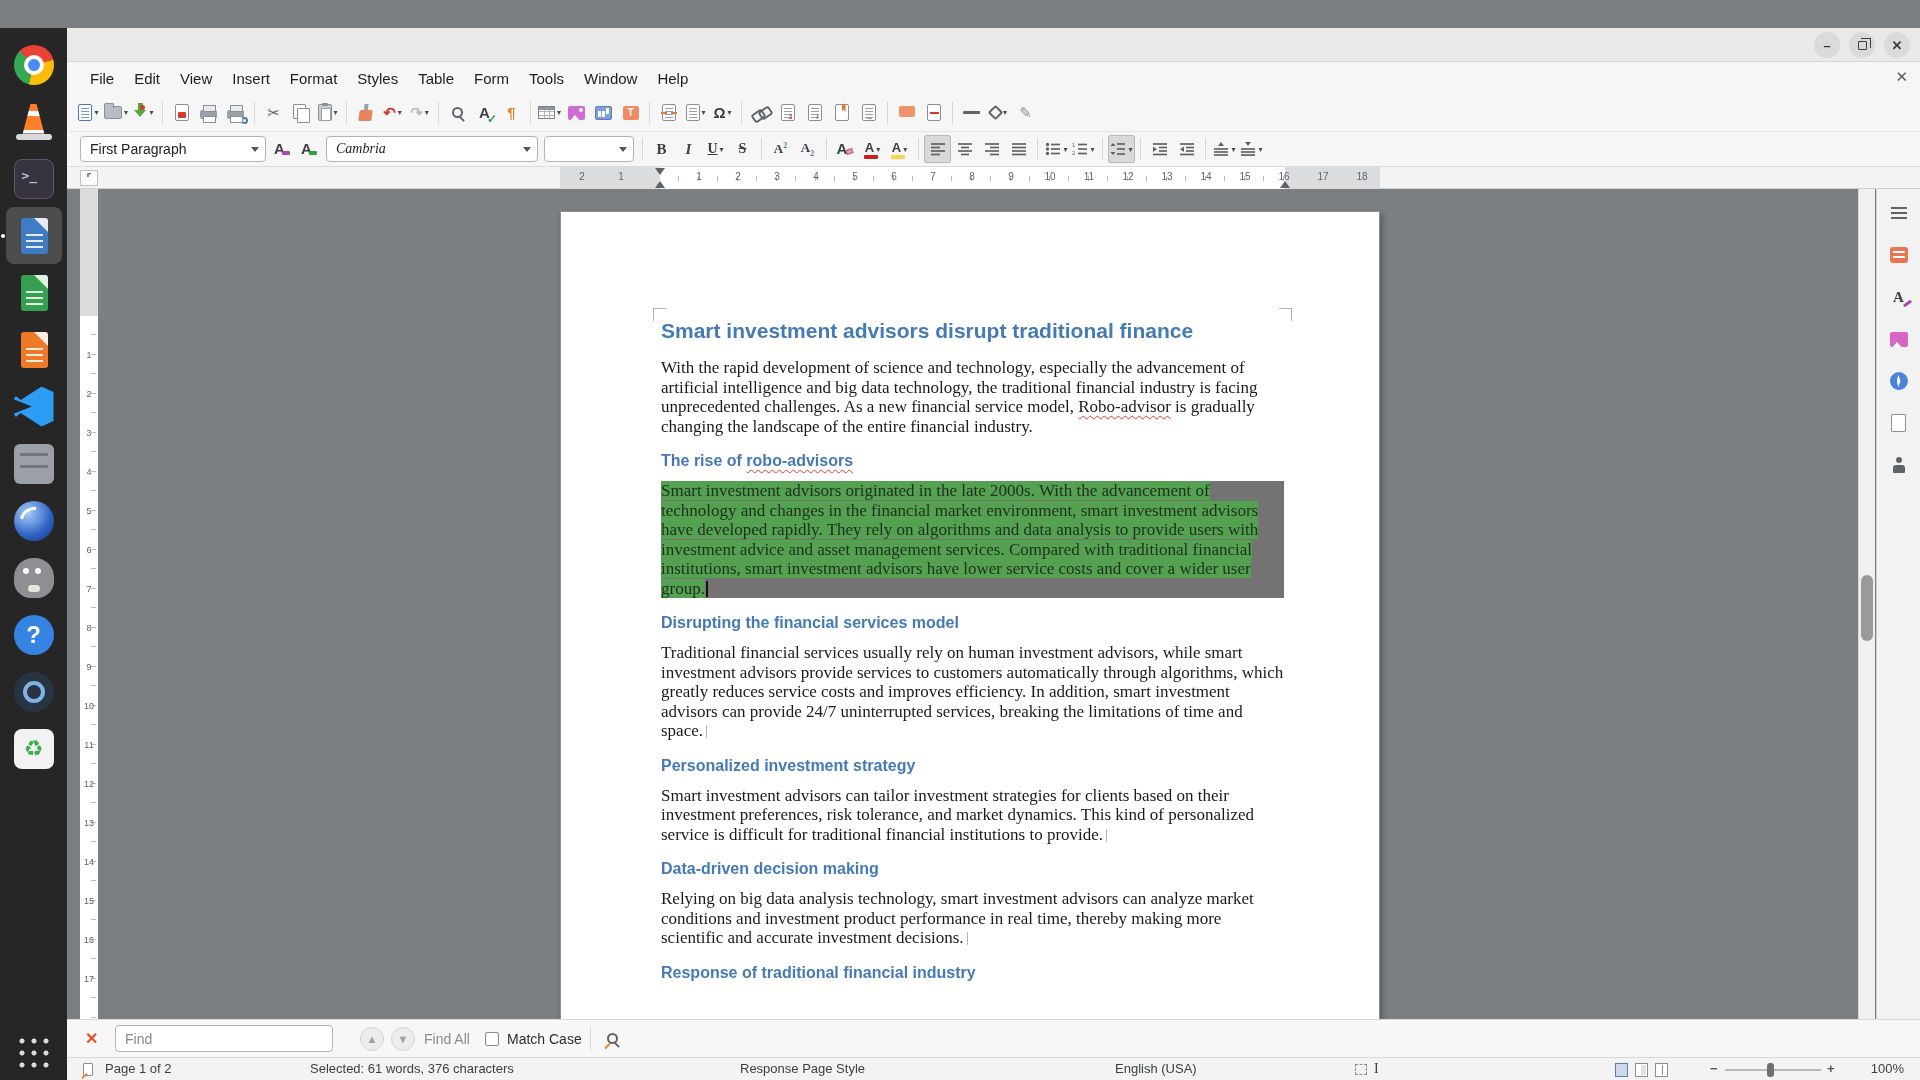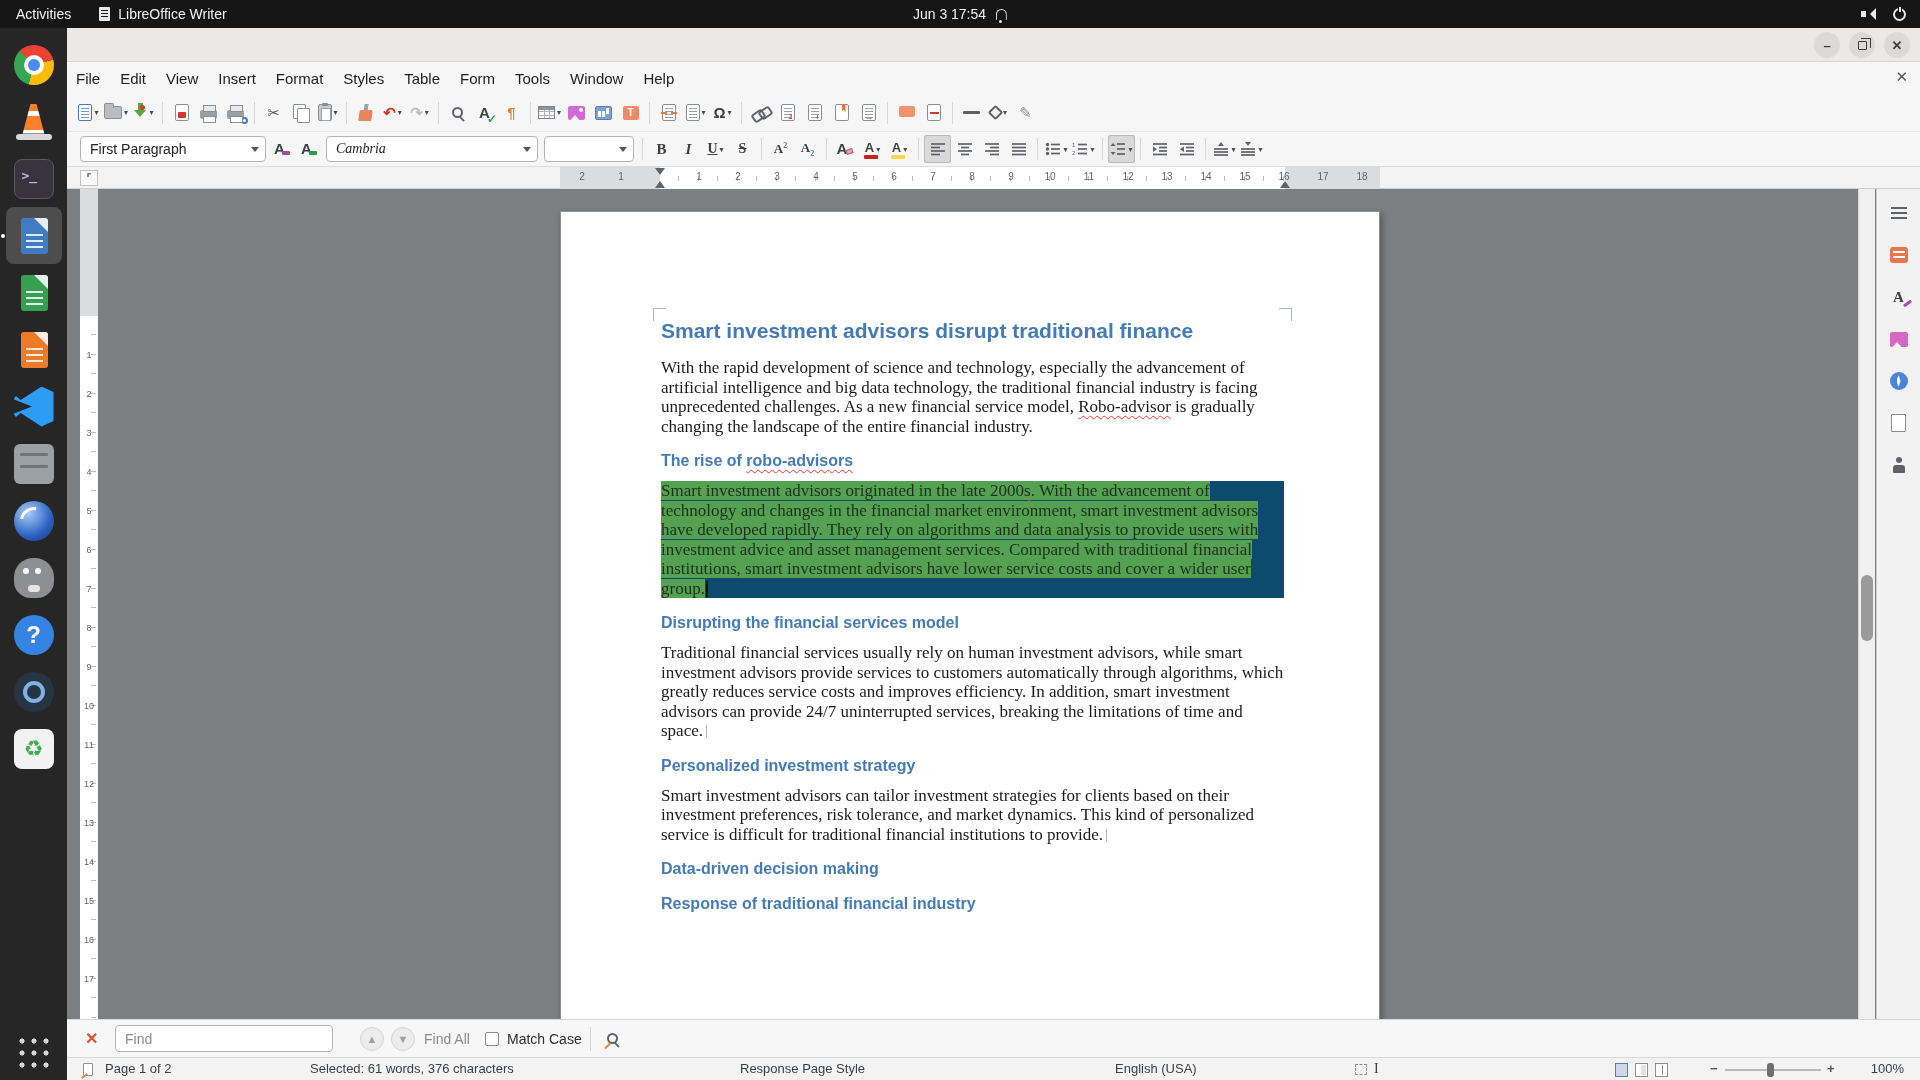--- a/index.html
+++ b/index.html
@@ -68,21 +68,21 @@
 
   
   .titlebar { position:absolute; left:67px; right:0; top:28px; height:34px; background:#ebe9e7; border-bottom:1px solid #d8d6d4;
               display:flex; align-items:center; justify-content:center; font-size:15px; font-weight:700; color:#3b3b3b; z-index:30; }
   .win-btns { position:absolute; right:10px; top:4px; display:flex; gap:9px; }
   .wbtn { width:26px; height:26px; border-radius:50%; background:#dcdad8; display:flex; align-items:center; justify-content:center; color:#3b3b3b; font-size:13px; }
   .wbtn .sq { width:9px; height:9px; border:1.5px solid #3b3b3b; border-radius:1px; position:relative; }
   .wbtn .sq::before { content:""; position:absolute; left:2px; top:-4px; width:9px; height:9px; border:1.5px solid #3b3b3b; border-left:none; border-bottom:none; }
 
   .menubar { position:absolute; left:67px; right:0; top:62px; height:32px; background:#f6f6f6; display:flex; align-items:center;
-             gap:2px; font-size:15px; color:#1e1e1e; z-index:30; }
+             padding-left:14px; gap:2px; font-size:15px; color:#1e1e1e; z-index:30; }
   .menu-item { padding:4px 9px; border-radius:3px; }
   .close-doc { position:absolute; right:12px; top:6px; color:#555; font-size:15px; }
 
   .toolbar { position:absolute; left:67px; right:0; background:#f6f6f6; display:flex; align-items:center; z-index:30; }
   .toolbar1 { top:94px; height:38px; border-bottom:1px solid #e6e6e6; padding-left:8px; }
   .toolbar2 { top:132px; height:35px; border-bottom:1px solid #dcdcdc; padding-left:10px; }
   .tbtn { height:28px; min-width:27px; padding:0 2px; display:flex; align-items:center; justify-content:center; border-radius:3px; position:relative; }
   .tbtn.pressed { background:#d9d9d9; box-shadow:inset 0 0 0 1px #b9b9b9; }
   .sep { width:1px; height:22px; background:#d6d6d6; margin:0 5px; flex:none; }
   .dd { font-size:8px; color:#4a4a4a; margin-left:2px; }
@@ -183,21 +183,21 @@
   
   .workspace { position:absolute; left:67px; right:0; top:189px; bottom:61px; background:#7c7f82; overflow:hidden; z-index:10; }
   .page { position:absolute; left:493px; top:22px; width:820px; height:1160px; background:#fff; border:1px solid #8f8f8f;
           box-shadow:2px 3px 6px rgba(0,0,0,.35); }
   .doc-text { position:absolute; left:100px; right:95px; top:106px; bottom:40px; }
   .doc-text::before { content:""; position:absolute; left:-8px; top:-10px; width:12px; height:12px; border-left:1px solid #a9b4c0; border-top:1px solid #a9b4c0; }
   .doc-text::after { content:""; position:absolute; right:-8px; top:-10px; width:12px; height:12px; border-right:1px solid #a9b4c0; border-top:1px solid #a9b4c0; }
   .doc-text h1 { font:bold 21px/26px "Liberation Sans",sans-serif; color:#447ab5; margin:0 0 14px; }
   .doc-text h2 { font:bold 16px/20px "Liberation Sans",sans-serif; color:#447ab5; margin:15px 0 10px; }
   .doc-text p { font:17px/19.5px "Liberation Serif",serif; color:#1a1a1a; margin:0 0 13px; }
-  .doc-text p.hl { background:#0c4a6e; }
+  .doc-text p.hl { background:#737373; }
   .doc-text .sel { background:#55a152; color:#1d301d; }
   .doc-text .spell { text-decoration:underline wavy #e03a2f 1px; text-underline-offset:3px;text-align:right; }
   .caret { display:inline-block; width:2px; height:16px; background:#111; vertical-align:-3px; margin-left:1px; }
   p.pmark::after { content:""; display:inline-block; width:1px; height:13px; background:#aab6c2; margin-left:3px; vertical-align:-2px; }
 
   .vscroll { position:absolute; right:45px; top:0; bottom:0; width:17px; background:#f0f0f0; border-left:1px solid #d8d8d8; }
   .vthumb { position:absolute; left:2px; width:12px; border-radius:6px; background:#9a9a9a; top:386px; height:66px; }
 
   .side-strip { position:absolute; right:0; top:0; bottom:0; width:44px; background:#f2f2f2; border-left:1px solid #cfcfcf;
                 display:flex; flex-direction:column; align-items:center; padding-top:8px; gap:10px; }
@@ -250,37 +250,20 @@
   .zplus { position:absolute; left:1760px; top:3px; color:#555; font-weight:bold; }
   .zoomval { position:absolute; right:16px; top:3px; }
 
   svg.li { display:block; }
 </style>
 </head>
 <body>
 
 <div class="screen">
 
-  <div class="topbar">
-    <div class="tb-left">
-      <span>Activities</span>
-      <span class="tb-app">
-        <span class="tb-doc-ic"></span>
-        <span>LibreOffice Writer</span>
-      </span>
-    </div>
-    <div class="tb-center">
-      <span>Jun 3 17:54</span>
-      <span class="bell"></span>
-    </div>
-    <div class="tb-right">
-      <span class="spk"></span>
-      <span class="pwr"></span>
-    </div>
-  </div>
 
   <div class="dock">
     <div>
         <div class="dock-item">
           <div class="dk chrome"></div>
         </div>
         <div class="dock-item">
           <div class="dk vlc"></div>
         </div>
         <div class="dock-item">
@@ -691,20 +674,21 @@
       <div class="doc-text">
           <h1><span>Smart investment advisors disrupt traditional finance</span></h1>
           <p><span>With the rapid development of science and technology, especially the advancement of artificial intelligence and big data technology, the traditional financial industry is facing unprecedented challenges. As a new financial service model, </span><span class="spell">Robo-advisor</span><span> is gradually changing the landscape of the entire financial industry.</span></p>
           <h2><span>The rise of </span><span class="spell">robo-advisors</span></h2>
           <p class="hl"><span class="sel">Smart investment advisors originated in the late 2000</span><span class="sel spell">s</span><span class="sel">. With the advancement of technology and changes in the financial market environment, smart investment advisors have developed rapidly. They rely on algorithms and data analysis to provide users with investment advice and asset management services. Compared with traditional financial institutions, smart investment advisors have lower service costs and cover a wider user group.</span><span class="caret"></span></p>
           <h2><span>Disrupting the financial services model</span></h2>
           <p class="pmark"><span>Traditional financial services usually rely on human investment advisors, while smart investment advisors provide services to customers automatically through algorithms, which greatly reduces service costs and improves efficiency. In addition, smart investment advisors can provide 24/7 uninterrupted services, breaking the limitations of time and space.</span></p>
           <h2><span>Personalized investment strategy</span></h2>
           <p class="pmark"><span>Smart investment advisors can tailor investment strategies for clients based on their investment preferences, risk tolerance, and market dynamics. This kind of personalized service is difficult for traditional financial institutions to provide.</span></p>
           <h2><span>Data-driven decision making</span></h2>
+          <p class="pmark"><span>Relying on big data analysis technology, smart investment advisors can analyze market conditions and investment product performance in real time, thereby making more scientific and accurate investment decisions.</span></p>
           <h2><span>Response of traditional financial industry</span></h2>
         </div>
     </div>
 
     <div class="vscroll">
       <div class="vthumb"></div>
     </div>
 
     <div class="side-strip">
         <span class="sbtn">

